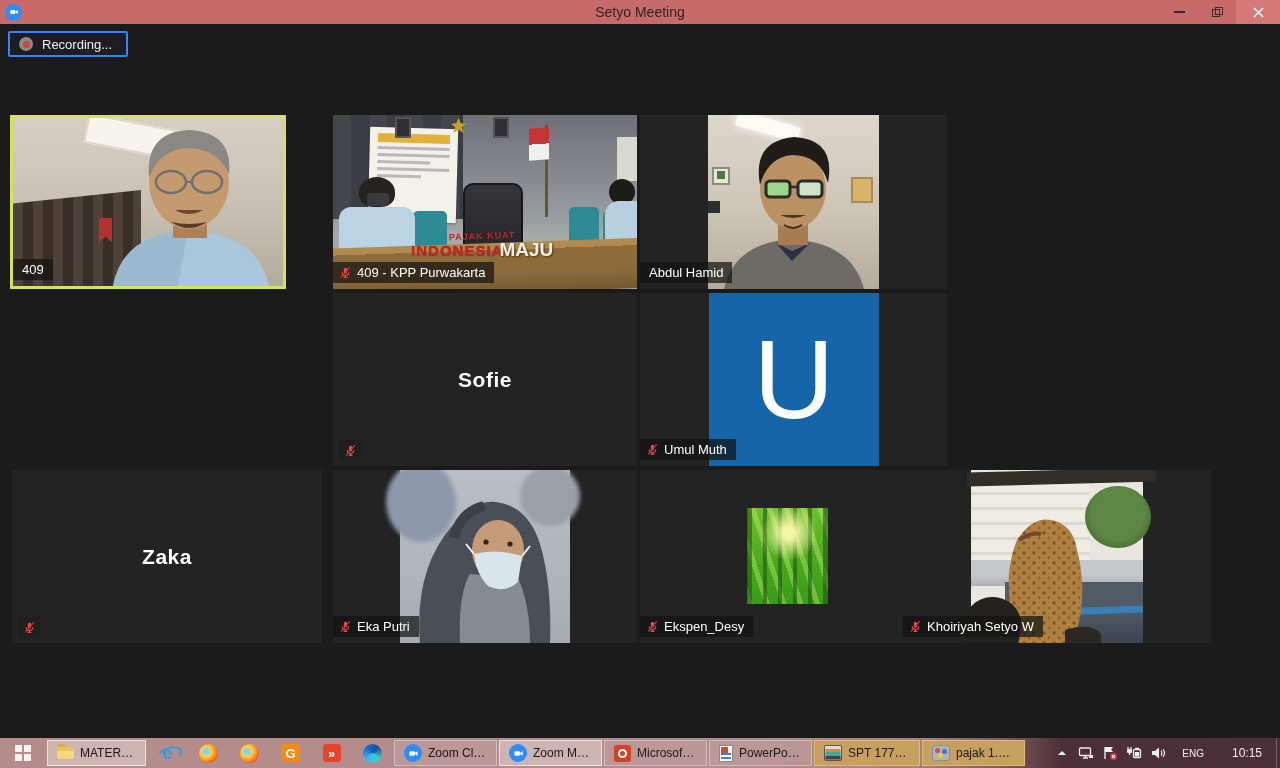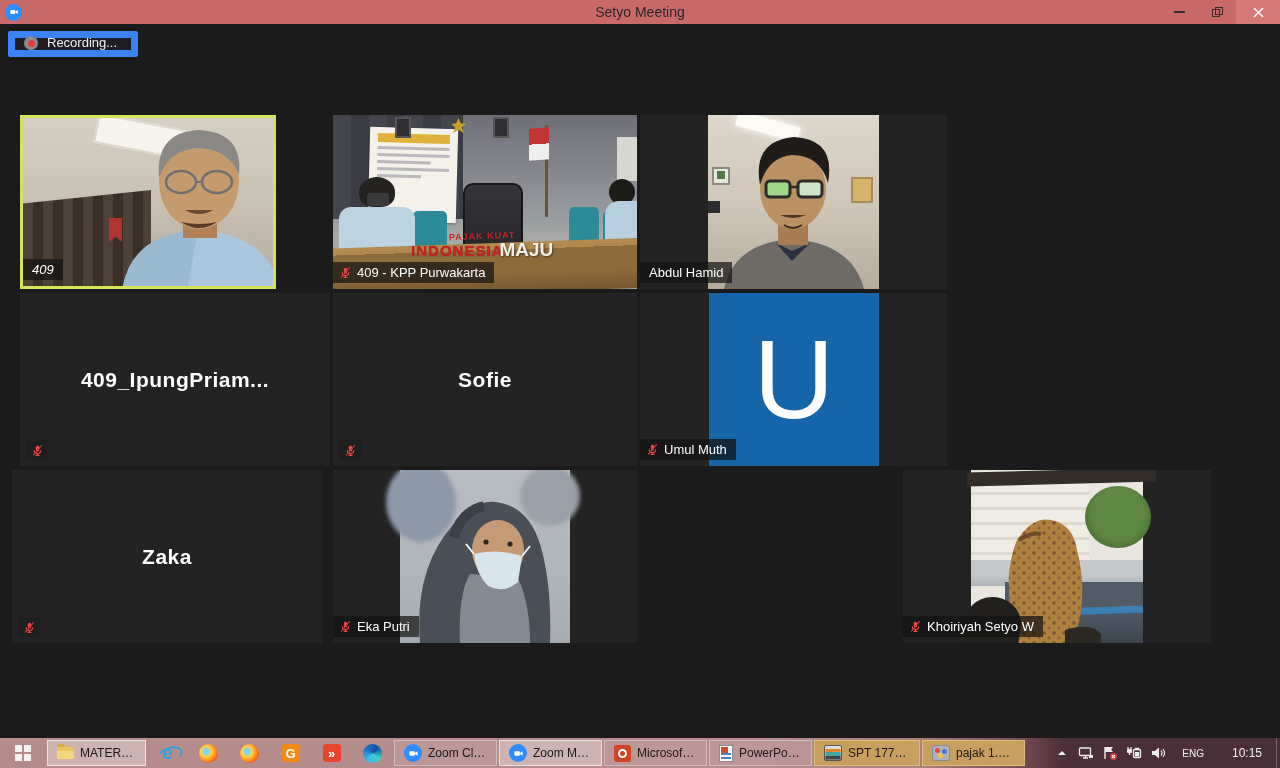--- a/index.html
+++ b/index.html
@@ -22,22 +22,22 @@
   .glyph-restore { position:relative; width:10px; height:10px; }
   .glyph-restore i { position:absolute; display:block; width:8px; height:8px;
     border:1.5px solid #3c2b2b; background:transparent; }
   .glyph-restore i.b { left:0; top:2px; background:#c96a6a; }
   .glyph-restore i.f { left:2.5px; top:-0.5px; }
 
   
   .stage { position:absolute; left:0; top:24px; width:1280px; height:714px;
     background:#1b1b1b; }
   .rec-badge { position:absolute; left:8px; top:7px; height:26px;
-    background:#1e1e22; border:7px solid #3b82f6; border-radius:2px;
-    display:flex; align-items:flex-end; padding:10px 14px 0 9px; gap:9px; }
+    background:#1e1e22; border:2px solid #3b82f6; border-radius:2px;
+    display:flex; align-items:flex-start; padding:4px 14px 0 9px; gap:9px; }
   .rec-dot { width:14px; height:14px; border-radius:50%; background:#8a8a8a;
     display:flex; align-items:center; justify-content:center; }
   .rec-dot i { width:7px; height:7px; border-radius:50%; background:#e23b3b; display:block; }
   .rec-badge span { color:#f0f0f0; font-size:13px; }
 
   
   .tile { position:absolute; background:#232323; overflow:hidden; }
   .tile.active { border:3px solid #d7e25b; box-shadow:0 0 0 1px #aebe3c inset; }
   .center-name { position:absolute; inset:0; display:flex; align-items:center;
     justify-content:center; color:#fff; font-weight:bold; font-size:21px;
@@ -276,21 +276,21 @@
 
   <div class="stage">
 
     <div class="rec-badge">
       <div class="rec-dot">
           <i></i>
         </div>
       <span>Recording...</span>
     </div>
 
-    <div class="tile active" style="left:20px;top:91px;width:256px;height:174px;font-style:italic;">
+    <div class="tile active" style="left:10px;top:91px;width:276px;height:174px;">
       <div class="scene sc409">
         <div class="abs light"></div>
         <div class="abs wall"></div>
         <div class="abs flag"></div>
         <svg class="abs" style="left:70px;top:8px;width:220px;height:160px" viewBox="0 0 220 160">
           <path d="M30 160 Q40 108 105 104 Q175 108 186 160 Z" fill="#a9c6da"></path>
           <path d="M30 160 Q40 108 105 104 L95 160 Z" fill="#9cbacf"></path>
           <rect x="90" y="86" width="34" height="26" fill="#b08158"></rect>
           <ellipse cx="106" cy="56" rx="40" ry="47" fill="#c49a6f"></ellipse>
           <path d="M66 52 Q62 6 106 4 Q150 6 146 48 Q134 22 104 22 Q76 24 66 52Z" fill="#8a8884"></path>
@@ -367,28 +367,20 @@
           <path d="M64 84 Q77 90 90 84" fill="#4a3526"></path>
           <path d="M68 94 Q77 100 86 94" stroke="#3a2b20" stroke-width="2" fill="none"></path>
         </svg>
       </div>
       <div class="nametag innoicon">
         <span>Abdul Hamid</span>
       </div>
     </div>
 
 
-    <div class="tile" style="left:20px;top:269px;width:310px;height:173px;">
-      <div class="center-name">409_IpungPriam...</div>
-      <div class="miconly">
-          <svg class="mic" viewBox="0 0 24 24">
-            <use href="#micmuted"></use>
-          </svg>
-        </div>
-    </div>
 
     <div class="tile" style="left:333px;top:269px;width:304px;height:173px;">
       <div class="center-name">Sofie</div>
       <div class="miconly">
           <svg class="mic" viewBox="0 0 24 24">
             <use href="#micmuted"></use>
           </svg>
         </div>
     </div>
 
@@ -431,20 +423,29 @@
         </svg>
       </div>
       <div class="nametag">
         <svg class="mic" viewBox="0 0 24 24">
             <use href="#micmuted"></use>
           </svg>
         <span>Eka Putri</span>
       </div>
     </div>
 
+    <div class="tile" style="left:640px;top:446px;width:307px;height:173px;">
+      <div class="forest"></div>
+      <div class="nametag">
+        <svg class="mic" viewBox="0 0 24 24">
+            <use href="#micmuted"></use>
+          </svg>
+        <span>Ekspen_Desy</span>
+      </div>
+    </div>
 
     <div class="tile" style="left:903px;top:446px;width:308px;height:173px;">
       <div class="pillar sckho" style="left:68px;width:172px;">
         <div class="abs bld"></div>
         <div class="abs tree"></div>
         <div class="abs band"></div>
         <div class="abs bus">
             <span>PLA</span>
           </div>
         <div class="abs stripe"></div>

